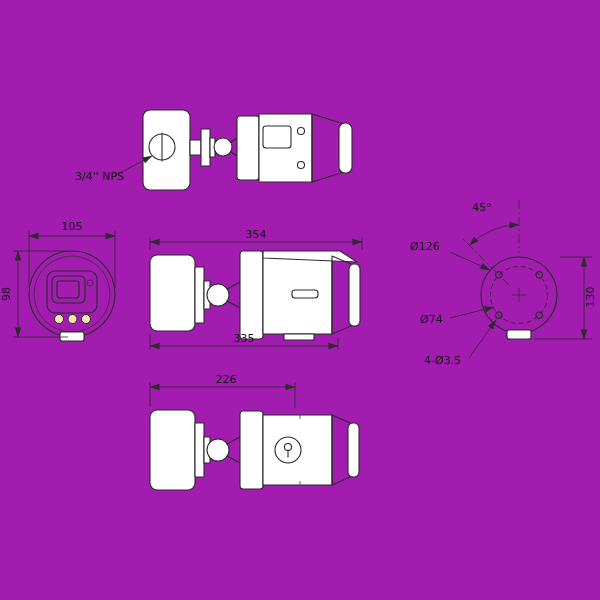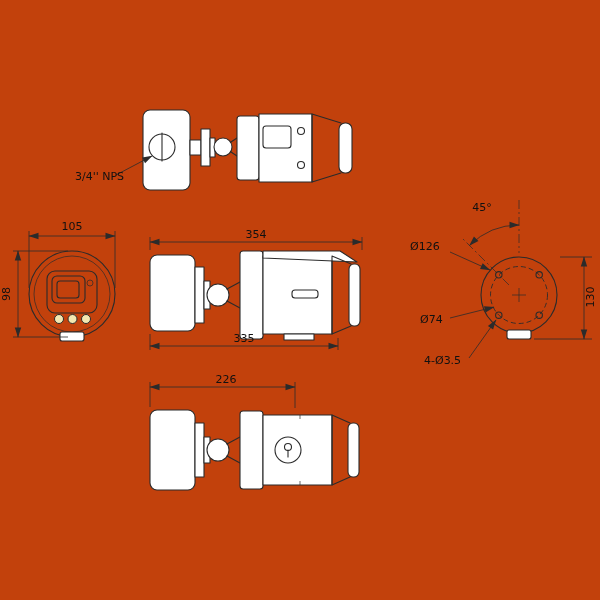--- a/index.html
+++ b/index.html
@@ -1,16 +1,16 @@
 <!DOCTYPE html>
 <html><head>
 <meta charset="utf-8">
 <style>
   html,body{margin:0;padding:0;background:#ffffff;}
-  .stage{position:relative;width:600px;height:600px;background:#c2410c;overflow:hidden;
+  .stage{position:relative;width:600px;height:600px;background:#a21caf;overflow:hidden;
          font-family:"DejaVu Sans", sans-serif;}
   svg{position:absolute;left:0;top:0;}
   .ln  {fill:none;stroke:#2b2b2b;stroke-width:1.1;stroke-linejoin:round;stroke-linecap:round;}
   .lnf {fill:#ffffff;stroke:#2b2b2b;stroke-width:1.1;stroke-linejoin:round;}
   .thin{fill:none;stroke:#2b2b2b;stroke-width:0.7;}
   .dash{fill:none;stroke:#2b2b2b;stroke-width:0.9;stroke-dasharray:5 3;}
   .cl  {fill:none;stroke:#2b2b2b;stroke-width:0.7;stroke-dasharray:9 3 2 3;}
   .dim {fill:none;stroke:#2b2b2b;stroke-width:0.8;}
   .led {fill:#f3e7b0;stroke:#2b2b2b;stroke-width:1;}
   .txt {font-size:11px;fill:#111111;}

